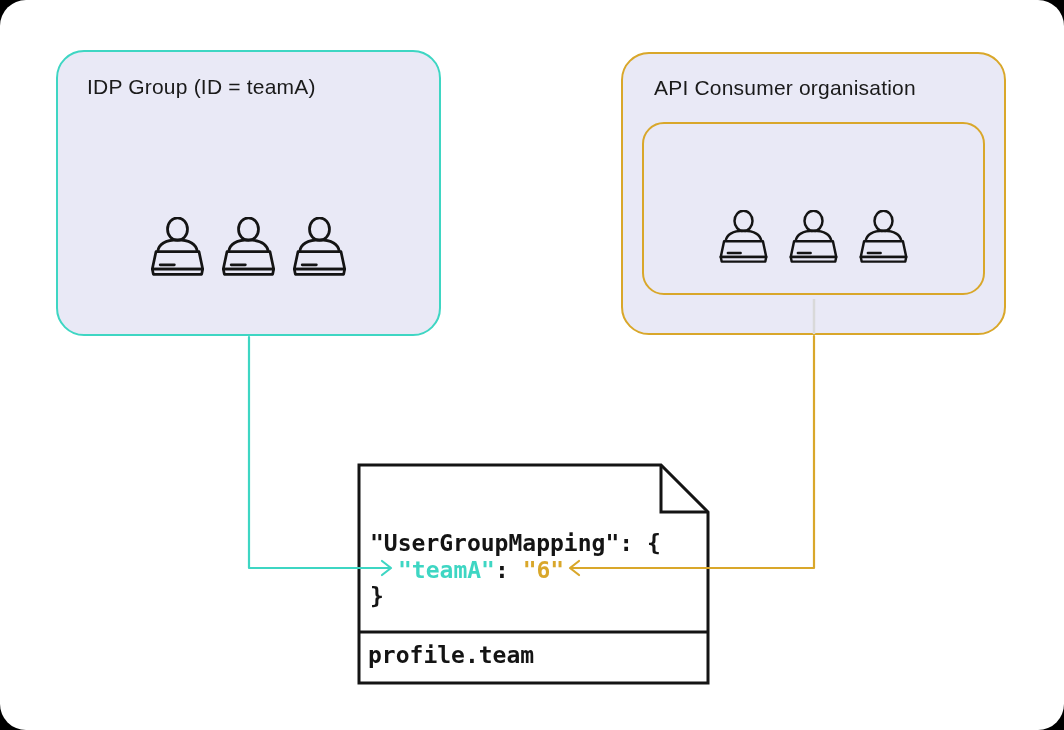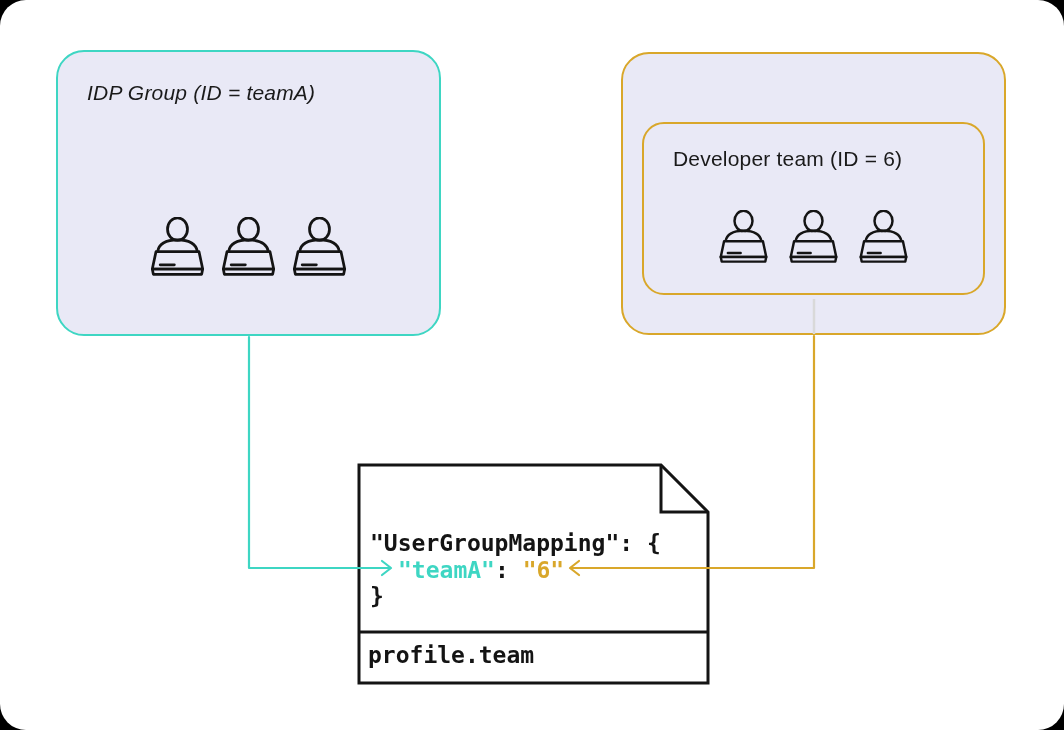--- a/index.html
+++ b/index.html
@@ -22,21 +22,21 @@
     left:621px;top:52px;width:381px;height:279px;border:2.5px solid #D9A72A;
   }
   .box-team{
     position:absolute;left:19px;top:68px;width:339px;height:169px;
     border:2.5px solid #D9A72A;border-radius:22px;background:#E9E9F6;
   }
   .box-title{
     position:absolute;font-size:21px;color:#1a1a1a;font-weight:500;
     letter-spacing:0.2px;white-space:nowrap;
   }
-  .idp-title{left:29px;top:29px;font-style:italic;}
+  .idp-title{left:29px;top:23px;}
   .org-title{left:31px;top:22px;}
   .team-title{left:29px;top:23px;}
   
   .members{
     position:absolute;left:0;right:0;display:flex;justify-content:center;
     align-items:flex-end;
   }
   .box-idp .members{top:165px;gap:8px;}
   .box-team .members{top:86px;gap:13px;}
   .member-svg{display:block;}
@@ -88,22 +88,22 @@
     <svg class="member-svg">
         <use href="#person-laptop"></use>
       </svg>
     <svg class="member-svg">
         <use href="#person-laptop"></use>
       </svg>
   </div>
 </div>
 
 <div class="group-box box-org">
+  <div class="box-title org-title">API Consumer organisation</div>
   <div class="box-team">
-    <div class="box-title team-title">Developer team (ID = 6)</div>
     <div class="members">
       <svg class="member-svg">
           <use href="#person-laptop"></use>
         </svg>
       <svg class="member-svg">
           <use href="#person-laptop"></use>
         </svg>
       <svg class="member-svg">
           <use href="#person-laptop"></use>
         </svg>

